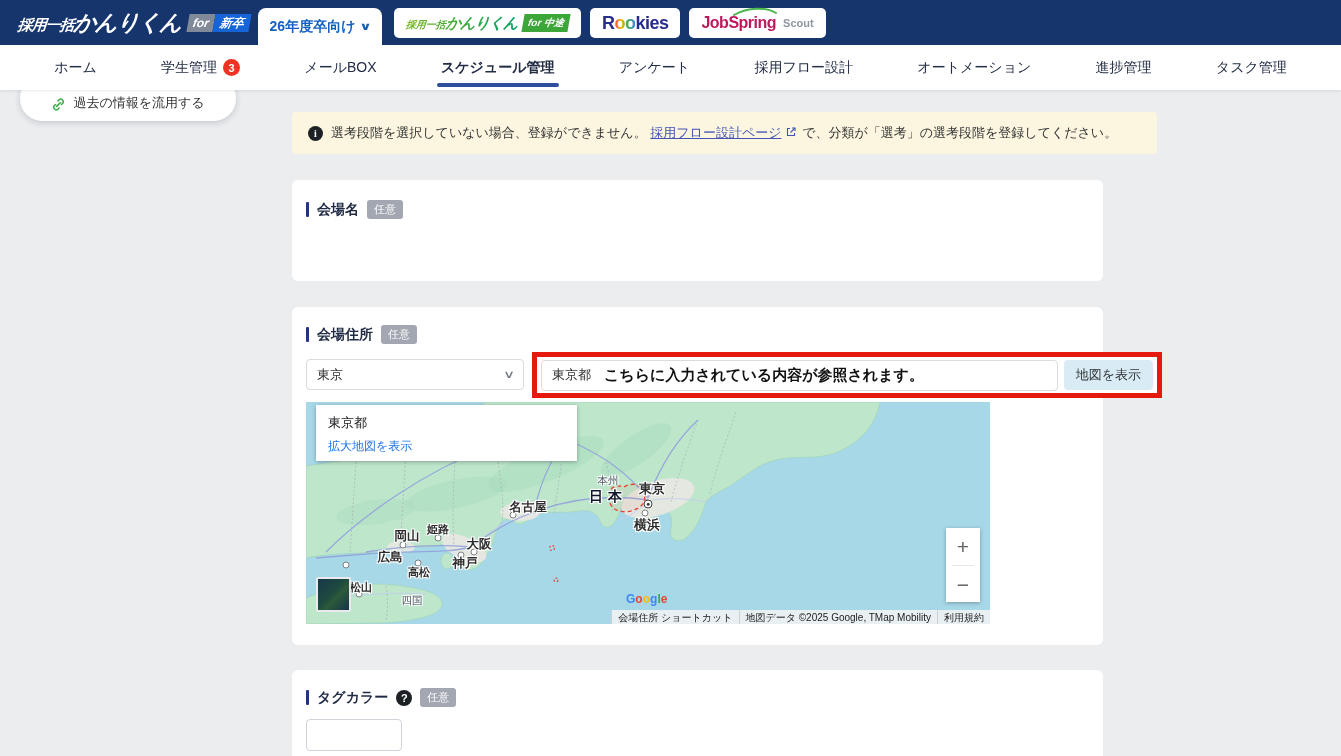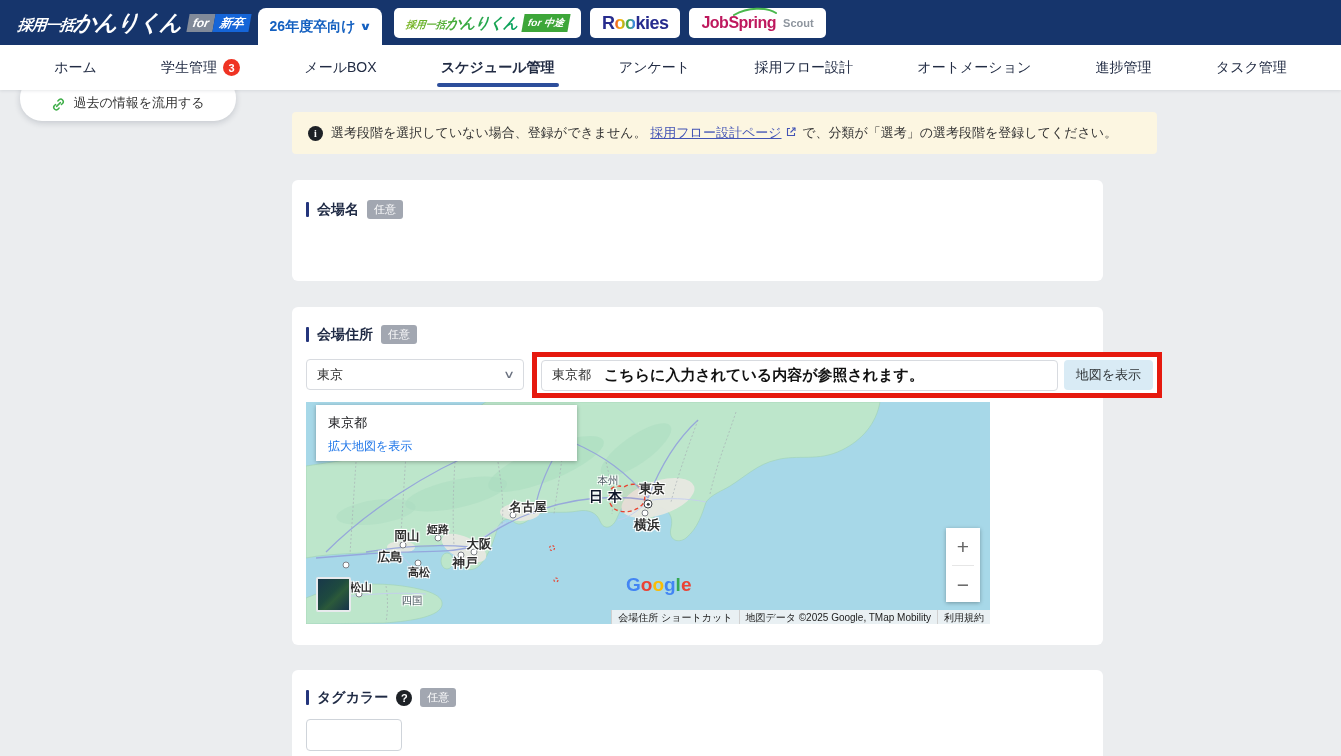--- a/index.html
+++ b/index.html
@@ -113,21 +113,21 @@
   .capdot::after { content:""; position:absolute; left:50%; top:50%; width:3.5px; height:3.5px; border-radius:50%; background:#3c4043; transform:translate(-50%,-50%); }
   .infowin { position:absolute; left:10px; top:3px; width:261px; height:56px; background:#fff; box-shadow:0 1px 4px rgba(0,0,0,.3);
              padding:9px 12px; z-index:4; }
   .infowin .t { font-size:13px; color:#202124; }
   .infowin .l { font-size:12px; color:#1a73e8; margin-top:6px; cursor:pointer; }
   .zoomctl { position:absolute; left:640px; top:126px; width:34px; height:74px; background:#fff; box-shadow:0 1px 4px rgba(0,0,0,.3); z-index:4; }
   .zoomctl .zb { width:34px; height:37px; display:flex; align-items:center; justify-content:center; font-size:21px; color:#666; cursor:pointer; }
   .zoomctl .zdiv { height:1px; background:#e6e6e6; margin:0 6px; }
   .satthumb { position:absolute; left:10px; top:175px; width:35px; height:35px; border:2px solid #e8eaed; border-radius:2px; z-index:4; cursor:pointer;
               background:linear-gradient(135deg,#18384a 0%,#1e4a3f 45%,#2c5a3a 60%,#17334a 100%); }
-  .glogo { position:absolute; left:320px; top:172px; font-size:19px; font-weight:bold; letter-spacing:0; z-index:3; pointer-events:none;text-align:center; }
+  .glogo { position:absolute; left:320px; top:190px; font-size:12px; font-weight:bold; letter-spacing:0; z-index:3; pointer-events:none;text-align:center; }
   .attrib { position:absolute; right:0; bottom:0; height:14px; display:flex; z-index:4; font-size:10px; color:#222; }
   .attrib > div { background:rgba(245,245,245,.85); padding:1px 6px; white-space:nowrap; border-left:1px solid #d0d0d0; }
   .attrib .ak { cursor:pointer; }
   .attrib .at { cursor:pointer; }
   
   .tc-input { position:absolute; left:14px; top:49px; width:96px; height:32px; border:1px solid #cfd4da; border-radius:4px; background:#fff; cursor:pointer; }
 </style>
 </head>
 <body>
 

